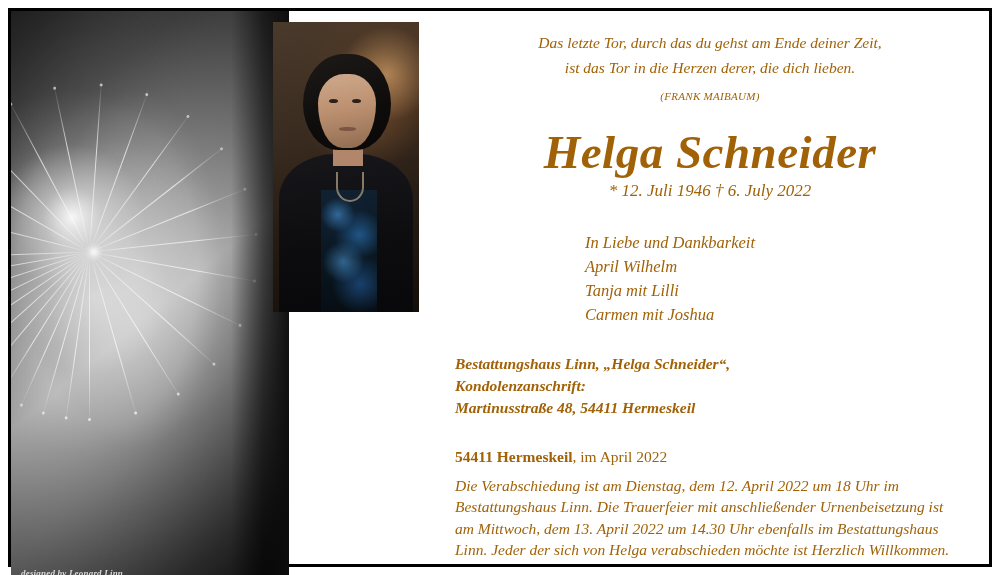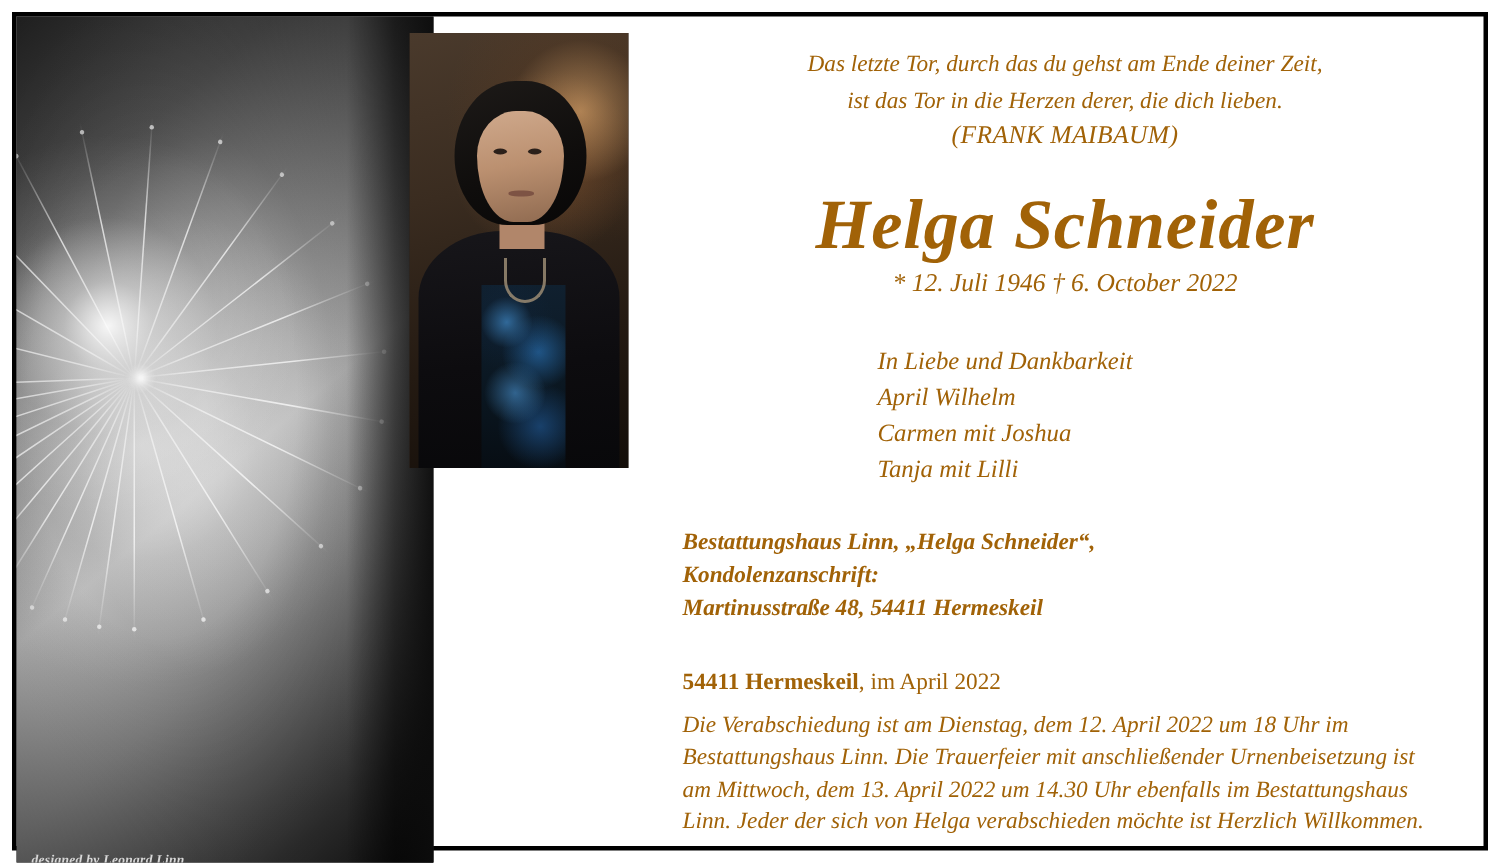--- a/index.html
+++ b/index.html
@@ -228,23 +228,23 @@
   .verse {
     text-align: center;
     font-style: italic;
     font-size: 15.5px;
     line-height: 1.35;
     margin: 4px 0 0 0;
   }
   .verse-author {
     text-align: center;
     font-style: italic;
-    font-size: 17px;
+    font-size: 11px;
     letter-spacing: 0.3px;
-    margin-top: 1px;
+    margin-top: 11px;
   }
 
   .name {
     text-align: center;
     font-weight: bold;
     font-style: italic;
     font-size: 47px;
     letter-spacing: 0.5px;
     margin-top: 26px;
     line-height: 1.05;
@@ -350,27 +350,27 @@
       <div class="p-necklace"></div>
     </div>
 
     <div class="content">
 
       <div class="verse">Das letzte Tor, durch das du gehst am Ende deiner Zeit,</div>
       <div class="verse">ist das Tor in die Herzen derer, die dich lieben.</div>
       <div class="verse-author">(FRANK MAIBAUM)</div>
 
       <div class="name">Helga Schneider</div>
-      <div class="dates">* 12. Juli 1946   † 6. October 2022</div>
+      <div class="dates">* 12. Juli 1946   † 6. July 2022</div>
 
       <div class="mourners">
         <div>In Liebe und Dankbarkeit</div>
         <div>April Wilhelm</div>
+        <div>Tanja mit Lilli</div>
         <div>Carmen mit Joshua</div>
-        <div>Tanja mit Lilli</div>
       </div>
 
       <div class="condolence">
         <div>Bestattungshaus Linn, „Helga Schneider“,</div>
         <div>Kondolenzanschrift:</div>
         <div>Martinusstraße 48, 54411 Hermeskeil</div>
       </div>
 
       <div class="place-line"><span class="strong">54411 Hermeskeil</span><span>, im April 2022</span></div>
 

